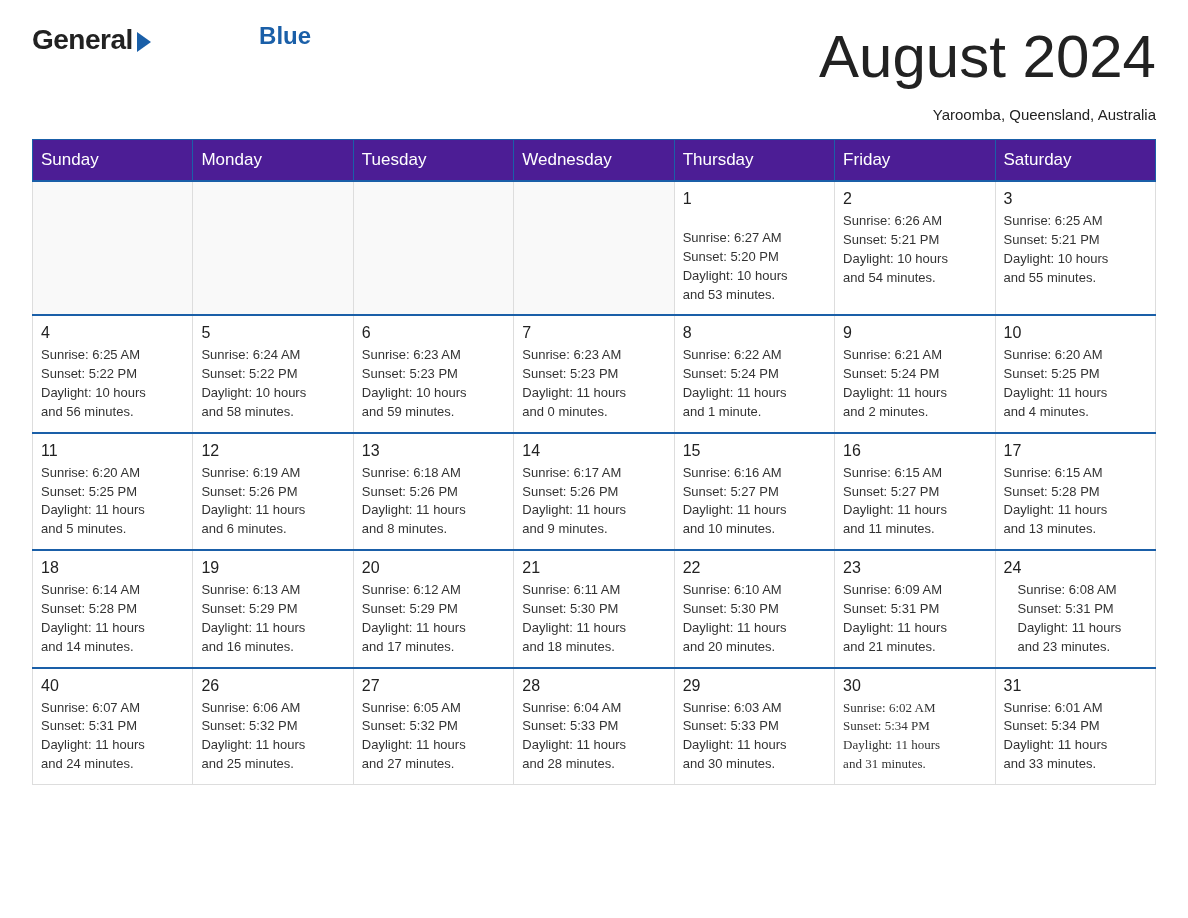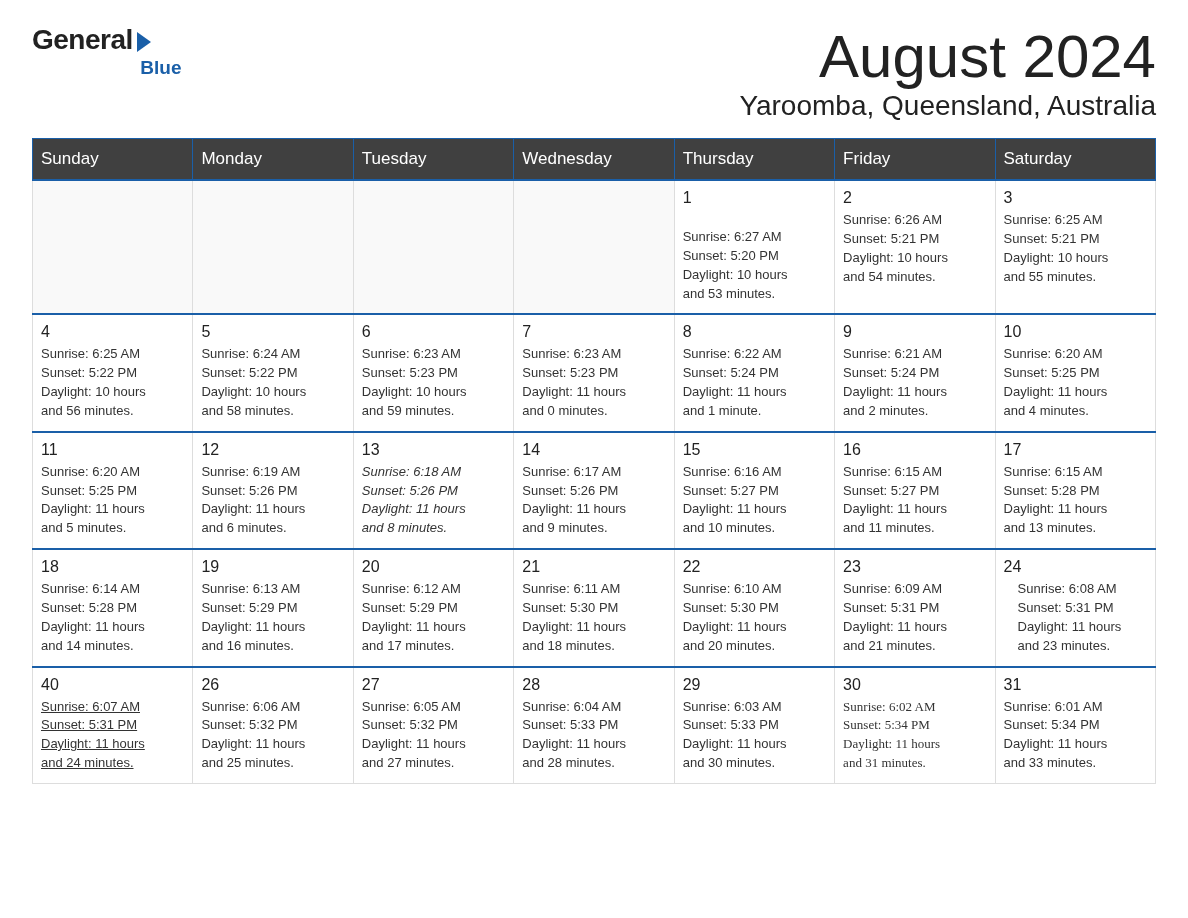--- a/index.html
+++ b/index.html
@@ -12,21 +12,20 @@
       min-height: 918px;
     }
     .header {
       display: flex;
       align-items: flex-start;
       justify-content: space-between;
       margin-bottom: 8px;
     }
     .logo {
       display: flex;
-      flex-direction: column;
       align-items: flex-start;
     }
     .logo-top {
       display: flex;
       align-items: center;
     }
     .logo-general {
       font-size: 28px;
       font-weight: bold;
       color: #222;
@@ -35,46 +34,46 @@
     .logo-arrow {
       width: 0;
       height: 0;
       border-left: 14px solid #1a5fa8;
       border-top: 10px solid transparent;
       border-bottom: 10px solid transparent;
       margin-left: 4px;
       margin-top: 4px;
     }
     .logo-blue {
-      font-size: 19px;
+      font-size: 24px;
       font-weight: bold;
       color: #1a5fa8;
       margin-left: 4px;
     }
     .title-area {
       text-align: right;
     }
     .month-title {
       font-size: 60px;
       font-weight: normal;
       color: #222;
       line-height: 1.1;
     }
     .location {
-      font-size: 28px;
-      color: #222;
-      margin-top: 0;
+      font-size: 15px;
+      color: #222;
+      margin-top: 16px;
     }
     .calendar {
       width: 100%;
       border-collapse: collapse;
       margin-top: 16px;
     }
     .calendar thead th {
-      background: #404040;
+      background: #4c1d95;
       color: #fff;
       font-size: 17px;
       font-weight: normal;
       padding: 10px 8px;
       text-align: left;
       border: 1px solid #1a5fa8;
       margin-top: 12px;
     }
     .calendar tbody td {
       vertical-align: top;
@@ -236,21 +235,21 @@
         </td>
         <td>
           <span class="day-number">12</span>
           <div class="day-info" style="white-space: pre-line;">Sunrise: 6:19 AM
 Sunset: 5:26 PM
 Daylight: 11 hours
 and 6 minutes.</div>
         </td>
         <td>
           <span class="day-number">13</span>
-          <div class="day-info" style="white-space: pre-line; font-style: italic;">Sunrise: 6:18 AM
+          <div class="day-info" style="white-space: pre-line;">Sunrise: 6:18 AM
 Sunset: 5:26 PM
 Daylight: 11 hours
 and 8 minutes.</div>
         </td>
         <td>
           <span class="day-number">14</span>
           <div class="day-info" style="white-space: pre-line;">Sunrise: 6:17 AM
 Sunset: 5:26 PM
 Daylight: 11 hours
 and 9 minutes.</div>
@@ -324,21 +323,21 @@
           <span class="day-number">24</span>
           <div class="day-info" style="white-space: pre-line; margin-left: 14px;">Sunrise: 6:08 AM
 Sunset: 5:31 PM
 Daylight: 11 hours
 and 23 minutes.</div>
         </td>
       </tr>
       <tr>
         <td>
           <span class="day-number">40</span>
-          <div class="day-info" style="white-space: pre-line; text-decoration: underline;">Sunrise: 6:07 AM
+          <div class="day-info" style="white-space: pre-line;">Sunrise: 6:07 AM
 Sunset: 5:31 PM
 Daylight: 11 hours
 and 24 minutes.</div>
         </td>
         <td>
           <span class="day-number">26</span>
           <div class="day-info" style="white-space: pre-line;">Sunrise: 6:06 AM
 Sunset: 5:32 PM
 Daylight: 11 hours
 and 25 minutes.</div>

